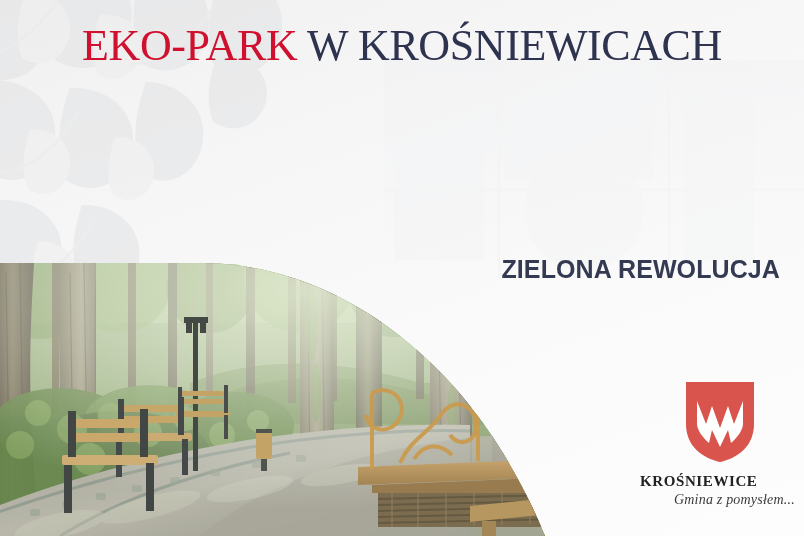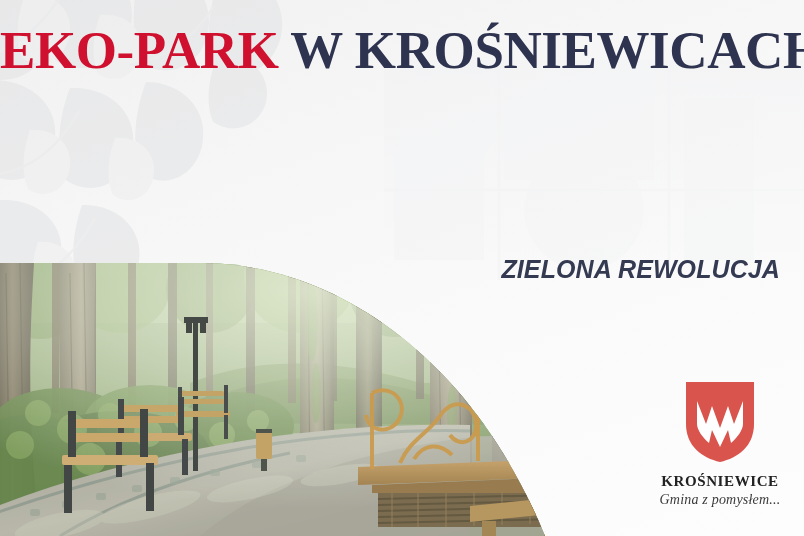--- a/index.html
+++ b/index.html
@@ -25,38 +25,37 @@
     position:absolute;right:0;top:60px;width:420px;height:220px;
     opacity:.35;pointer-events:none;
   }
   .right-wm svg{display:block;width:100%;height:100%;}
 
   
   .headline{
     position:absolute;left:0;right:0;top:24px;
     text-align:center;
     font-family:"Liberation Serif", serif;
-    font-weight:bold;
-    font-size:53px;
+    font-weight:normal;
+    font-size:44px;
     letter-spacing:-0.4px;
     line-height:1;
     white-space:nowrap;
   }
   .headline .red{color:#D0102F;}
   .headline .navy{color:#2E3350;}
 
   
   .subhead{
     position:absolute;right:24px;top:253px;
     text-align:right;
     font-weight:bold;
     font-size:25px;
     line-height:1.28;
     letter-spacing:.1px;
-    font-style:italic;
   }
   .subhead .l1{color:#343A52;display:block;}
   .subhead .l2{color:#E2182F;display:block;}
 
   
   .photo-wrap{
     position:absolute;left:0;top:263px;width:560px;height:273px;
     -webkit-clip-path:polygon(0 0, 100% 0, 100% 100%, 0 100%);
   }
   .photo-clip{
@@ -64,35 +63,34 @@
     clip-path:path("M0,0 L200,0 C330,0 470,90 545,273 L0,273 Z");
   }
   .photo{
     position:absolute;left:0;top:0;width:560px;height:273px;
   }
   .photo svg{display:block;width:100%;height:100%;}
 
   
   .logo{
     position:absolute;left:640px;top:380px;width:160px;height:145px;
-    text-align:center;
   }
   .crest{
     width:72px;height:84px;margin:0 auto;display:block;
   }
   .logo-name{
     margin-top:9px;
     font-family:"Liberation Serif", serif;
     font-weight:bold;
     font-size:15px;
     letter-spacing:.6px;
     color:#222222;
   }
   .logo-tag{
-    margin-top:2px;
+    margin-top:2px;margin-left:34px;
     font-family:"Liberation Serif", serif;
     font-style:italic;
     font-size:14px;
     letter-spacing:.2px;
     color:#3b3b3b;
   }
 </style>
 </head>
 <body>
 

